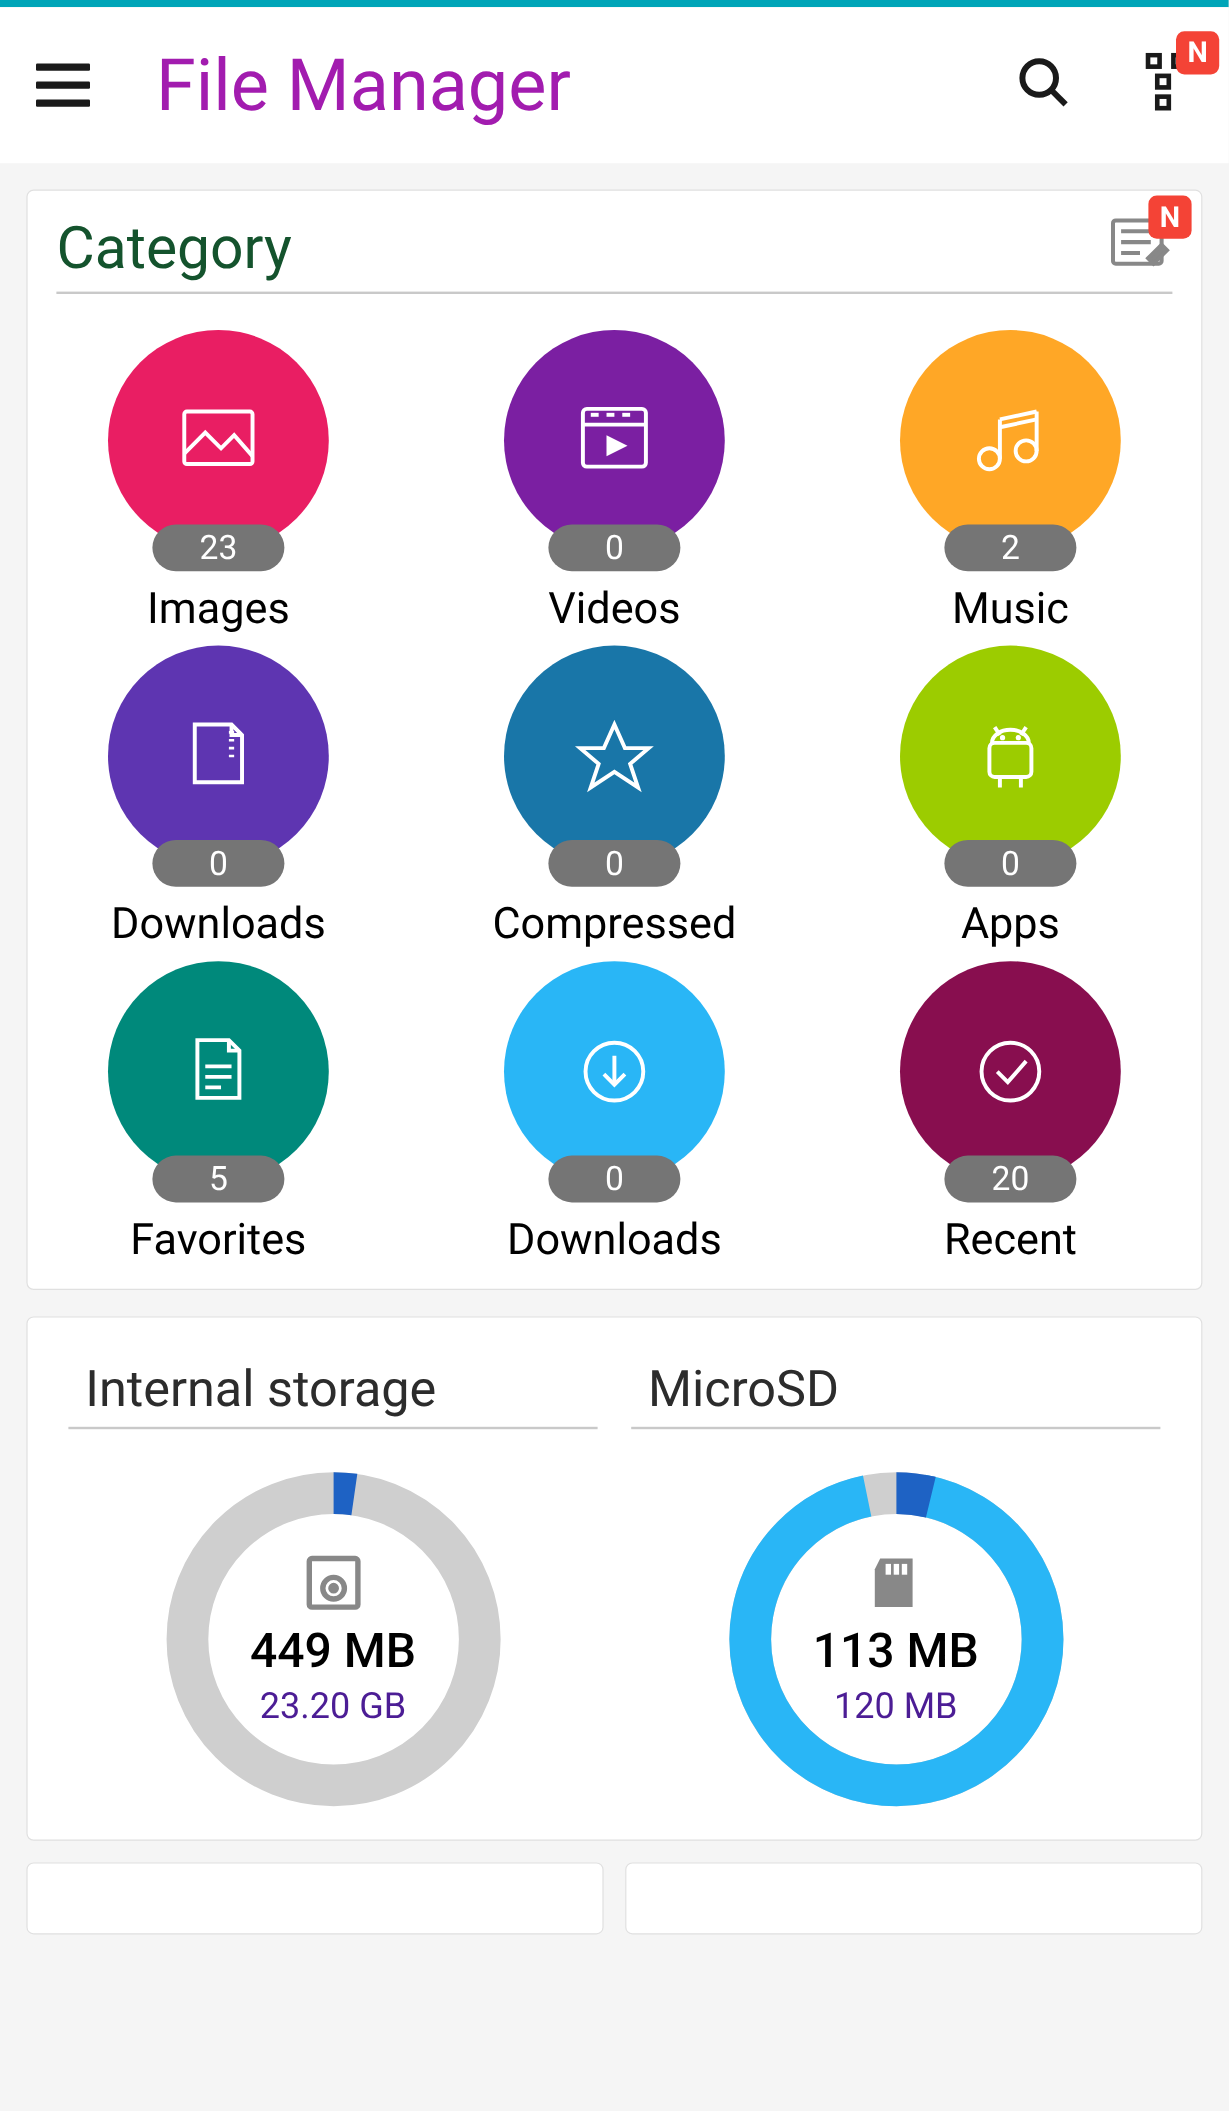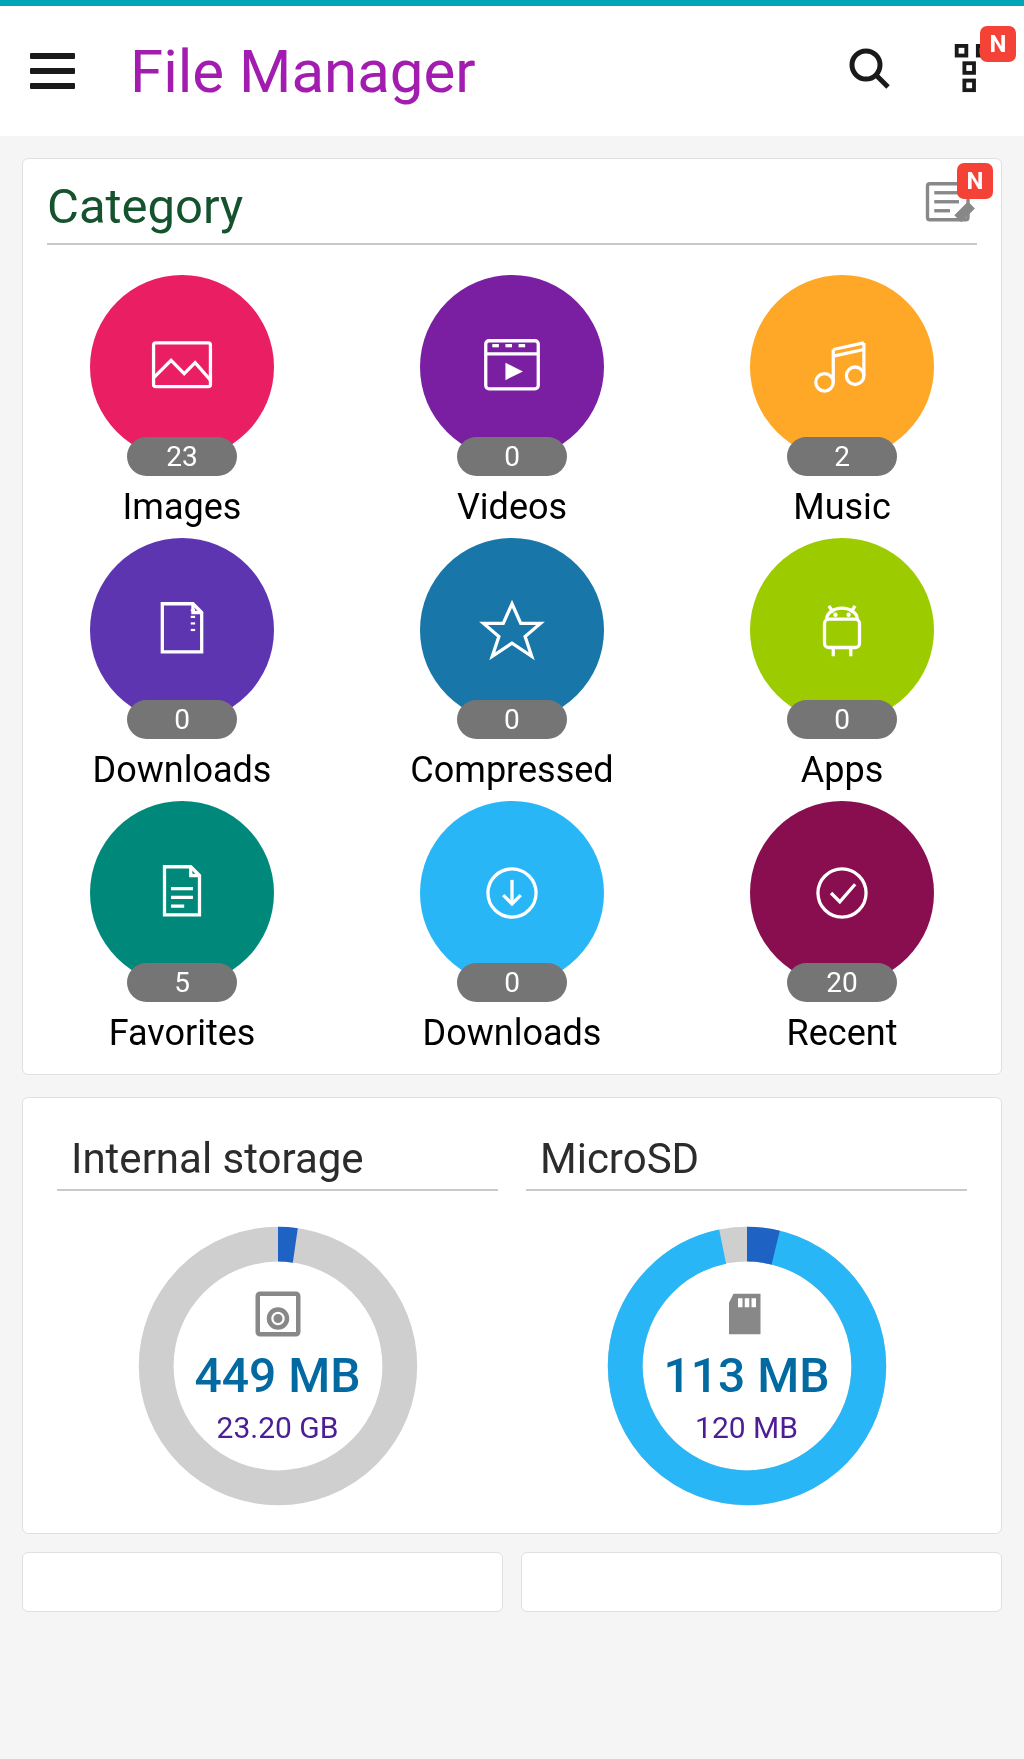--- a/index.html
+++ b/index.html
@@ -141,21 +141,21 @@
   margin-bottom: 30px;
 }
 .ring-wrap { position: relative; width: 290px; height: 290px; cursor: pointer; }
 .ring-wrap svg { width: 290px; height: 290px; }
 .ring-center {
   position: absolute; inset: 0;
   display: flex; flex-direction: column; align-items: center; justify-content: center;
   gap: 6px;
 }
 .ring-center svg { width: 54px; height: 54px; }
-.used { color: #0369a1; font-size: 48px; font-weight: 500; }
+.used { color: #000000; font-size: 40px; font-weight: 500; }
 .total { color: #4c1d95; font-size: 30px; }
 
 .bottom-cards {
   display: flex;
   gap: 18px;
   margin: 18px 22px 0 22px;
 }
 .bottom-cards .mini {
   flex: 1;
   background: #fff;

